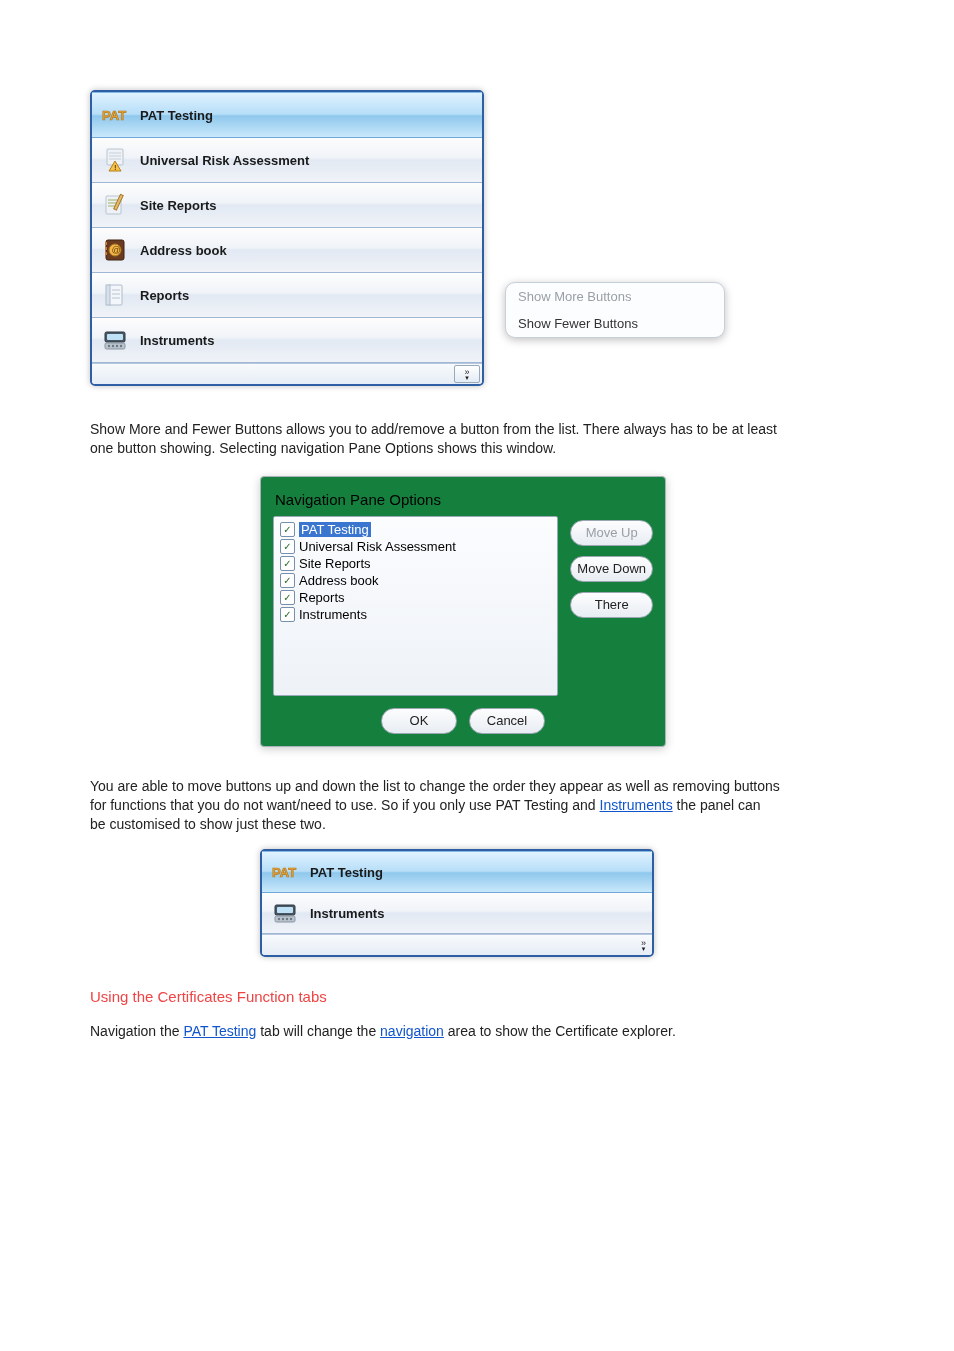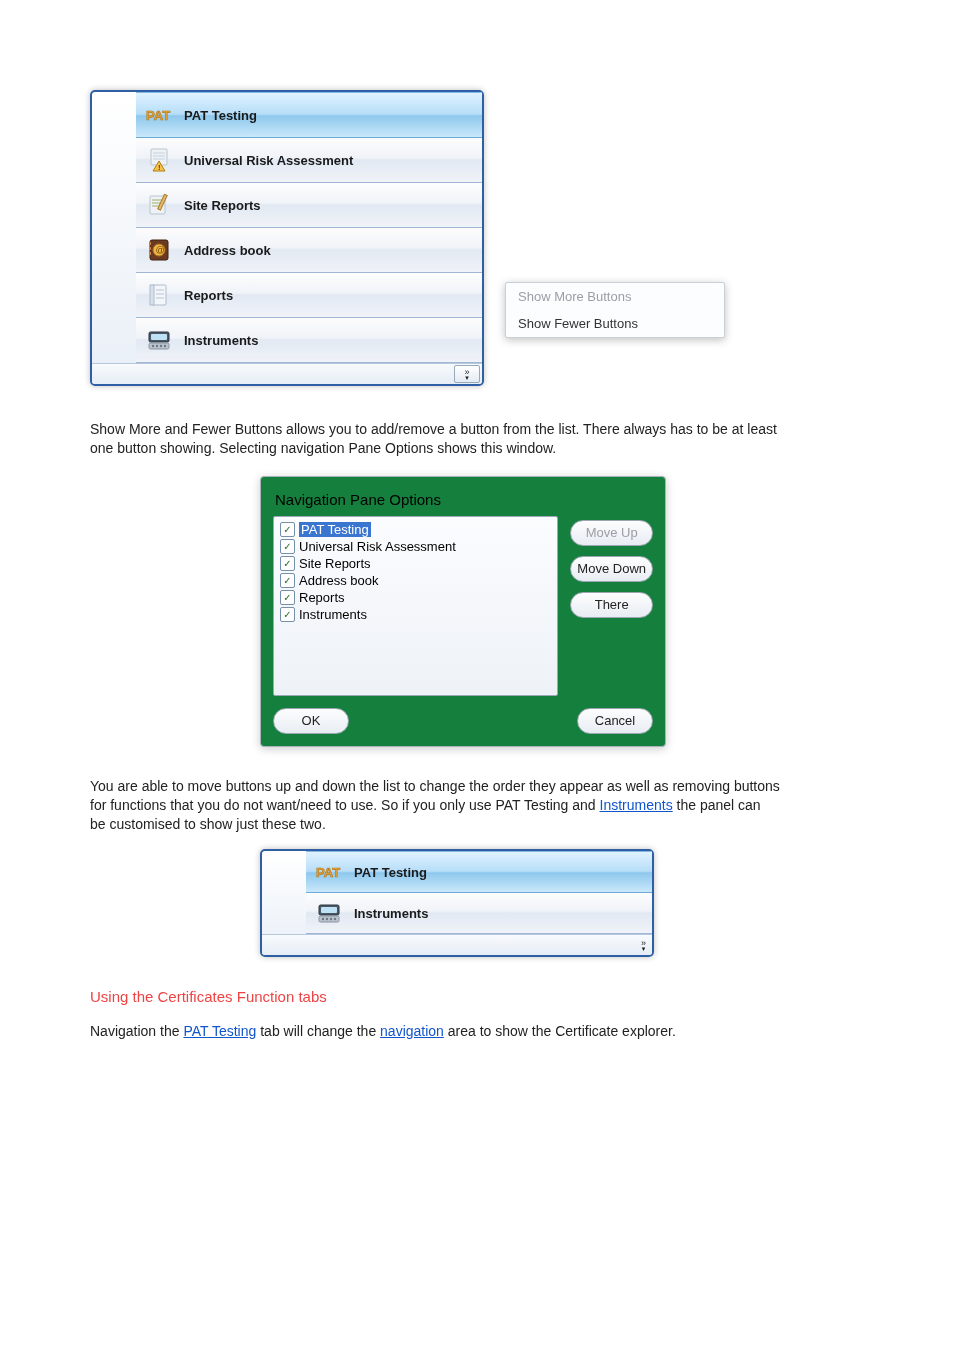--- a/index.html
+++ b/index.html
@@ -33,21 +33,20 @@
     box-shadow: 0 0 6px rgba(0,0,0,0.25);
   }
   .nav-item {
     display: flex;
     align-items: center;
     height: 44px;
     border-bottom: 1px solid #9fb6d4;
     padding-left: 8px;
     background: linear-gradient(#fdfdfd 0%, #f0f3f8 45%, #e2e9f3 50%, #f0f3f8 100%);
     cursor: pointer;
-    margin-left: 44px;
   }
   .nav-item:last-of-type {
     border-bottom: none;
   }
   .nav-item.selected {
     background: linear-gradient(#dff2ff 0%, #b7def8 48%, #8fc8ed 52%, #c9e8fb 100%);
     border-top: 1px solid #85b8e2;
     border-bottom: 1px solid #6da8d8;
   }
   .nav-item .icon {
@@ -98,21 +97,21 @@
   
   .popup-menu {
     position: absolute;
     left: 415px;
     top: 192px;
     width: 218px;
     background: #fcfdfe;
     border: 1px solid #c7cfd8;
     box-shadow: 0 2px 8px rgba(0,0,0,0.25);
     font-size: 13px;
-    border-radius: 2px;
+    border-radius: 10px;
   }
   .popup-menu .menu-item {
     padding: 6px 12px;
     cursor: pointer;
     color: #333;
   }
   .popup-menu .menu-item.disabled {
     color: #9a9fa6;
     cursor: default;
   }
@@ -212,21 +211,21 @@
     font-size: 13px;
     color: #222;
     cursor: pointer;
   }
   .win-btn.disabled {
     color: #9a9fa6;
     cursor: default;
   }
   .dialog-footer {
     display: flex;
-    justify-content: space-between;
+    justify-content: center;
     gap: 12px;
     margin-top: 12px;
   }
   .dialog-footer .win-btn {
     min-width: 76px;
   }
 
   
   .nav-pane-small-wrap {
     margin-left: 170px;

